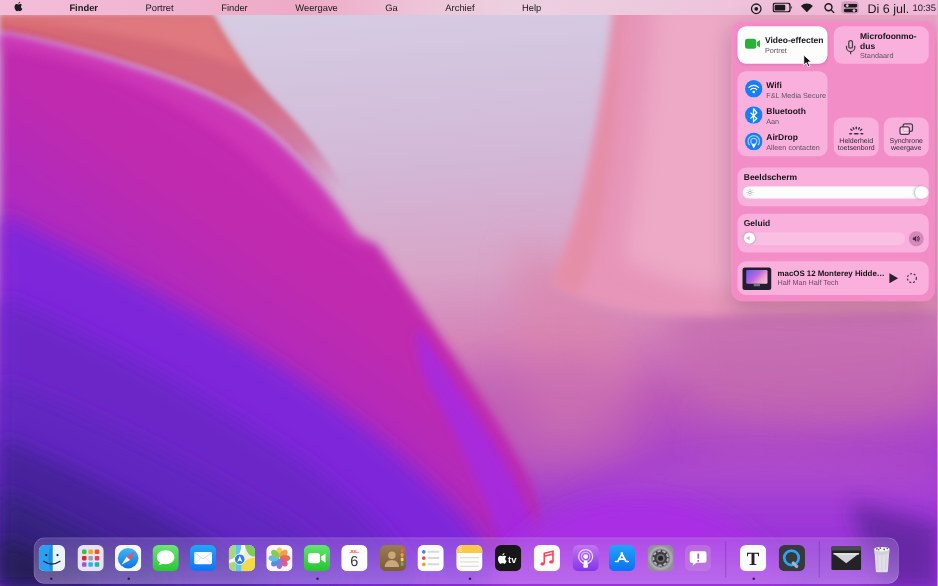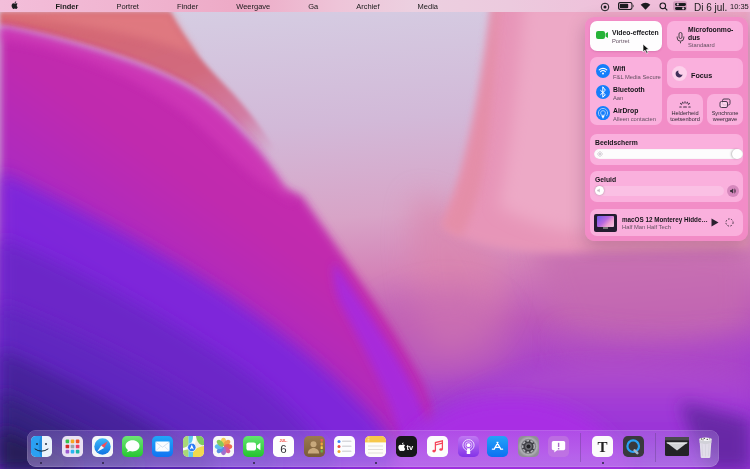--- a/index.html
+++ b/index.html
@@ -104,21 +104,21 @@
 <div id="menubar">
  <svg width="7.5" height="9.5" viewBox="0 0 9.5 11.5" style="margin-left:11px;margin-right:-1px;">
         <path d="M6.4,1.7 C6.0,2.2 5.4,2.55 4.85,2.5 C4.78,1.95 5.05,1.35 5.4,0.97 C5.8,0.52 6.45,0.2 6.95,0.18 C7.0,0.76 6.78,1.3 6.4,1.7 Z M6.93,2.66 C6.1,2.61 5.4,3.13 5.0,3.13 C4.6,3.13 4.0,2.68 3.33,2.69 C2.47,2.7 1.68,3.19 1.24,3.96 C0.35,5.5 1.01,7.78 1.88,9.03 C2.3,9.64 2.81,10.32 3.48,10.3 C4.12,10.27 4.37,9.88 5.14,9.88 C5.91,9.88 6.13,10.3 6.81,10.28 C7.5,10.27 7.94,9.66 8.36,9.05 C8.85,8.35 9.05,7.67 9.06,7.63 C9.05,7.62 7.72,7.11 7.7,5.58 C7.69,4.3 8.74,3.69 8.79,3.66 C8.2,2.78 7.26,2.68 6.93,2.66 Z" transform="scale(0.95)" fill="#1c1c20"></path>
       </svg>
  <span class="mi b">Finder</span>
  <span class="mi">Portret</span>
  <span class="mi">Finder</span>
  <span class="mi">Weergave</span>
  <span class="mi">Ga</span>
  <span class="mi">Archief</span>
- <span class="mi">Media</span>
+ <span class="mi">Help</span>
 </div>
 <div id="mstatus">
  <svg class="abs" style="left:600px;top:1.5px" width="10" height="10" viewBox="0 0 10 10">
         <circle cx="5" cy="5" r="3.8" fill="none" stroke="#1c1c20" stroke-width="1"></circle>
         <circle cx="5" cy="5" r="1.5" fill="#1c1c20"></circle>
       </svg>
  <svg class="abs" style="left:618px;top:2px" width="17" height="8" viewBox="0 0 17 8">
         <rect x="0.5" y="0.5" width="13.5" height="7" rx="2" fill="none" stroke="#1c1c20" stroke-width="1.1"></rect>
         <rect x="1.7" y="1.7" width="8.5" height="4.6" rx="1" fill="#1c1c20"></rect>
         <path d="M15,2.6 q1.4,1.4 0,2.8 z" fill="#1c1c20"></path>
@@ -184,27 +184,20 @@
           <circle cx="7" cy="7" r="7" fill="#157efb"></circle>
           <circle cx="7" cy="7" r="4.6" fill="none" stroke="#9fc8fd" stroke-width="1"></circle>
           <circle cx="7" cy="7" r="2.4" fill="none" stroke="#9fc8fd" stroke-width="1"></circle>
           <path d="M2,12 a7,7 0 0,0 10,0 L9.6,9.4 a3.6,3.6 0 0,1 -5.2,0 Z" fill="#157efb"></path>
           <path d="M5.2,9.4 L7,12.8 L8.8,9.4 Z" fill="#fff"></path>
         </svg>
    <div class="abs cc-title" style="left:23px;top:50px;">AirDrop</div>
    <div class="abs cc-sub" style="left:23px;top:59px;">Alleen contacten</div>
  </div>
 
- <div class="card" style="left:82px;top:41px;width:76px;height:30px;">
-   <span class="abs" style="left:5px;top:7.5px;width:15px;height:15px;border-radius:50%;background:rgba(255,240,250,0.5);"></span>
-   <svg class="abs" style="left:8.2px;top:10.6px" width="9" height="9" viewBox="0 0 24 24">
-          <path d="M20.2,14.9 A8.6,8.6 0 0,1 9.1,3.8 A9.4,9.4 0 1,0 20.2,14.9 Z" fill="#41305a"></path>
-        </svg>
-   <div class="abs cc-title" style="left:24px;top:13px;font-size:7.2px;">Focus</div>
- </div>
 
  <div class="card" style="left:82px;top:77px;width:36px;height:31px;">
    <svg class="abs" style="left:11px;top:4px" width="14" height="11" viewBox="0 0 14 11">
           <g stroke="#3c2f42" stroke-width="1.1" stroke-linecap="round">
             <line x1="1.8" y1="9" x2="3.2" y2="9"></line>
             <line x1="5.6" y1="9" x2="8.4" y2="9"></line>
             <line x1="10.8" y1="9" x2="12.2" y2="9"></line>
             <line x1="2.6" y1="5.4" x2="3.6" y2="6.2"></line>
             <line x1="11.4" y1="5.4" x2="10.4" y2="6.2"></line>
             <line x1="7" y1="3.8" x2="7" y2="5"></line>

